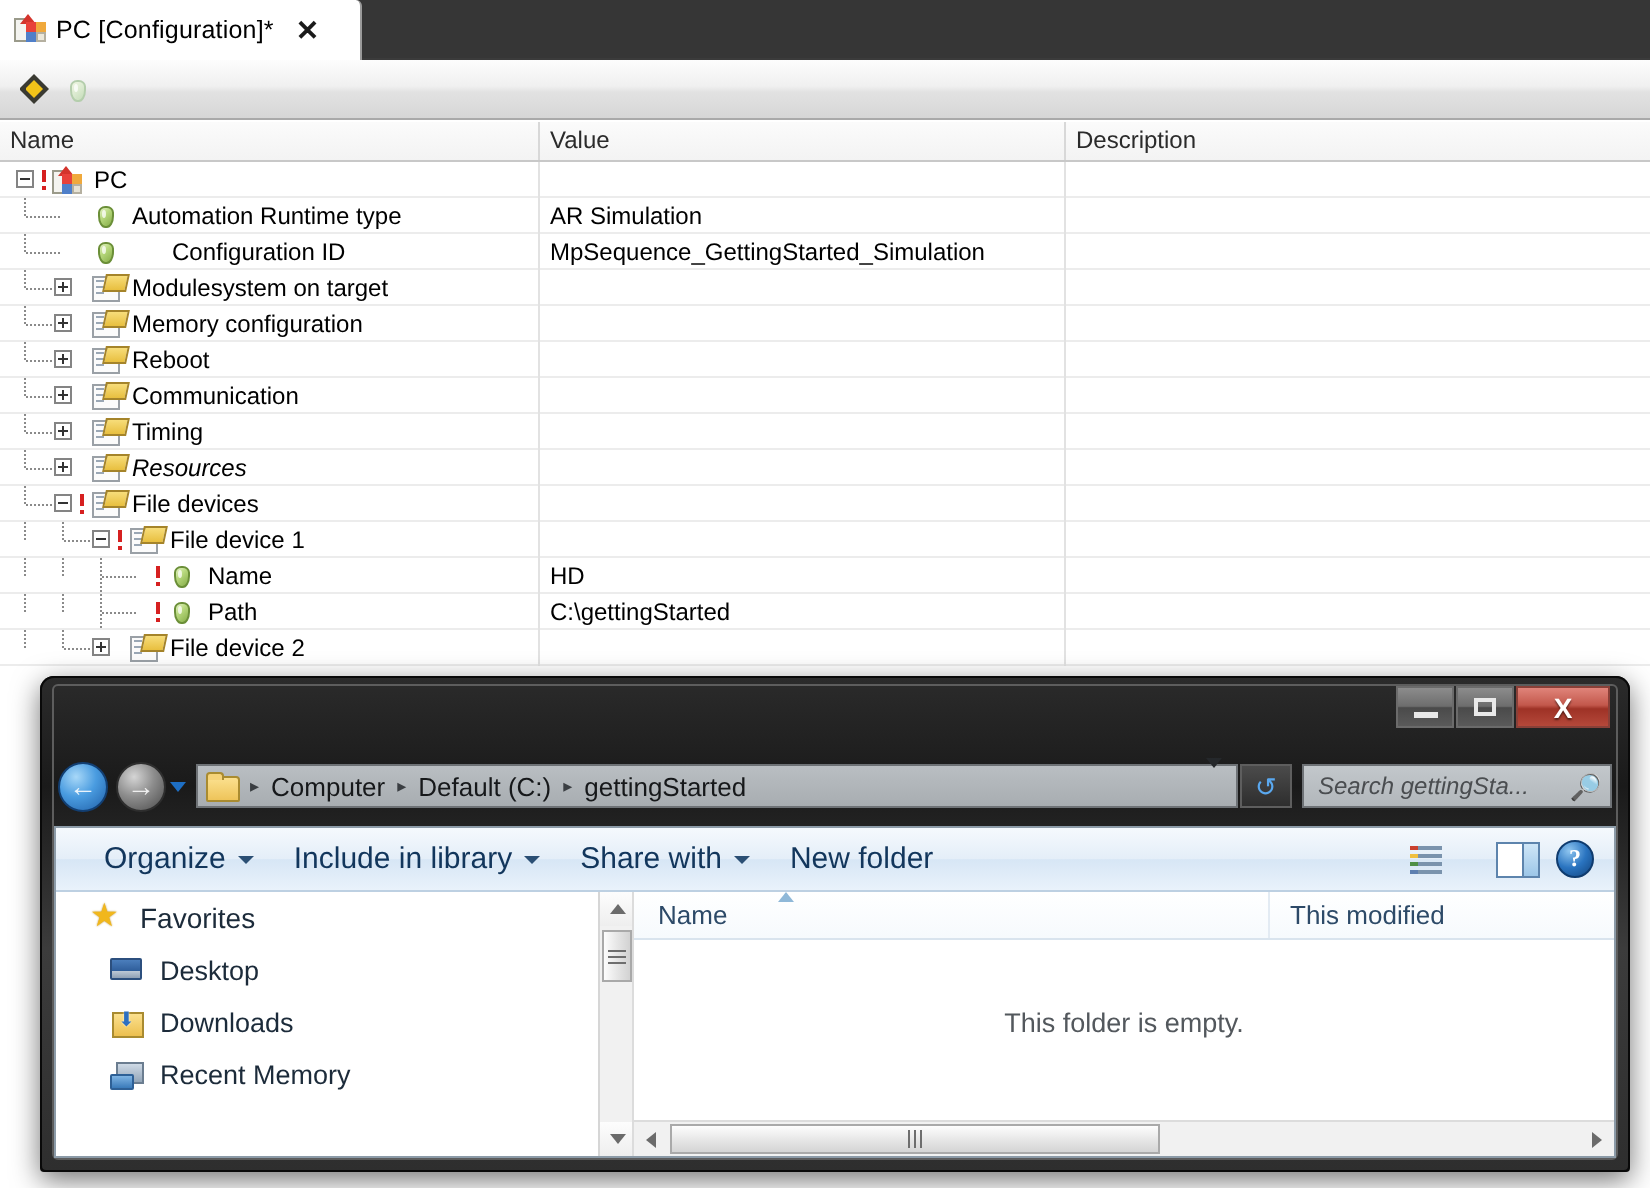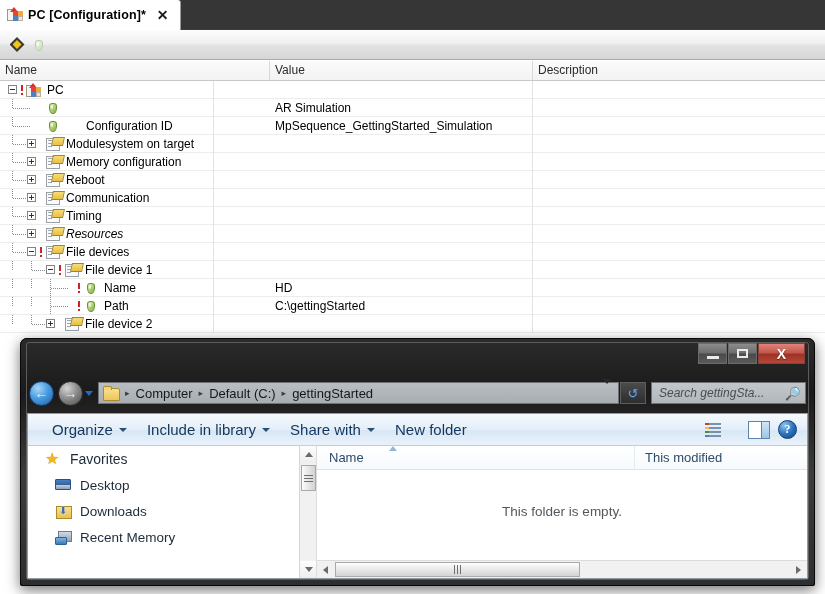--- a/index.html
+++ b/index.html
@@ -26,21 +26,21 @@
   .tab {
     position: absolute; left: 0; top: 0; height: 30px;
     background: #ffffff;
     border-right: 1px solid #9a9a9a;
     display: flex; align-items: center;
     padding: 0 6px 0 7px;
     border-top-right-radius: 3px;
   }
   .tab-icon { width: 16px; height: 16px; position: relative; margin-right: 5px; flex: none; }
   .tab-label {
-    font-size: 12.5px; font-weight: bold; color: #000;
+    font-size: 12.5px; font-weight: normal; color: #000;
     white-space: nowrap; letter-spacing: 0.1px;
   }
   .tab-close {
     margin-left: 11px; margin-right: 2px;
     font-size: 14px; color: #1a1a1a; font-weight: bold;
     line-height: 1; cursor: pointer;
     font-family: "Liberation Sans", sans-serif;
   }
 
   
@@ -70,21 +70,21 @@
   .gh-c1 { left: 270px; width: 263px; }
   .gh-c2 { left: 533px; width: 292px; border-right: none; }
 
   
   .tree { position: absolute; left: 0; top: 81px; width: 825px; height: 513px; }
   .row {
     position: relative; height: 18px; width: 825px;
     border-bottom: 1px solid #ececec;
   }
   .cell-name {
-    position: absolute; left: 0; top: 0; width: 214px; height: 18px;
+    position: absolute; left: 0; top: 0; width: 270px; height: 18px;
     border-right: 1px solid #e2e2e2;
     display: flex; align-items: center;
     font-size: 12px; color: #000;
     white-space: nowrap; overflow: hidden; padding-left: 36px;
   }
   .cell-value {
     position: absolute; left: 270px; top: 0; width: 263px; height: 18px;
     border-right: 1px solid #e2e2e2;
     font-size: 12px; color: #000;
     line-height: 18px; padding-left: 5px;
@@ -546,20 +546,21 @@
         <div class="cell-value"></div>
         <div class="cell-desc"></div>
       </div>
       <div class="row">
         <div class="cell-name">
           <span class="vline half" style="left: 12px;"></span>
           <span class="hline" style="left: 13px; width: 18px;"></span>
           <span class="ic" style="position: absolute; left: 45px; top: 1px;">
             <span class="gem"></span>
           </span>
+          <span class="lbl" style="position: absolute; left: 65px; top: 0px; line-height: 18px;">Automation Runtime type</span>
         </div>
         <div class="cell-value">AR Simulation</div>
         <div class="cell-desc"></div>
       </div>
       <div class="row">
         <div class="cell-name">
           <span class="vline half" style="left: 12px;"></span>
           <span class="hline" style="left: 13px; width: 18px;"></span>
           <span class="ic" style="position: absolute; left: 45px; top: 1px;">
             <span class="gem"></span>

